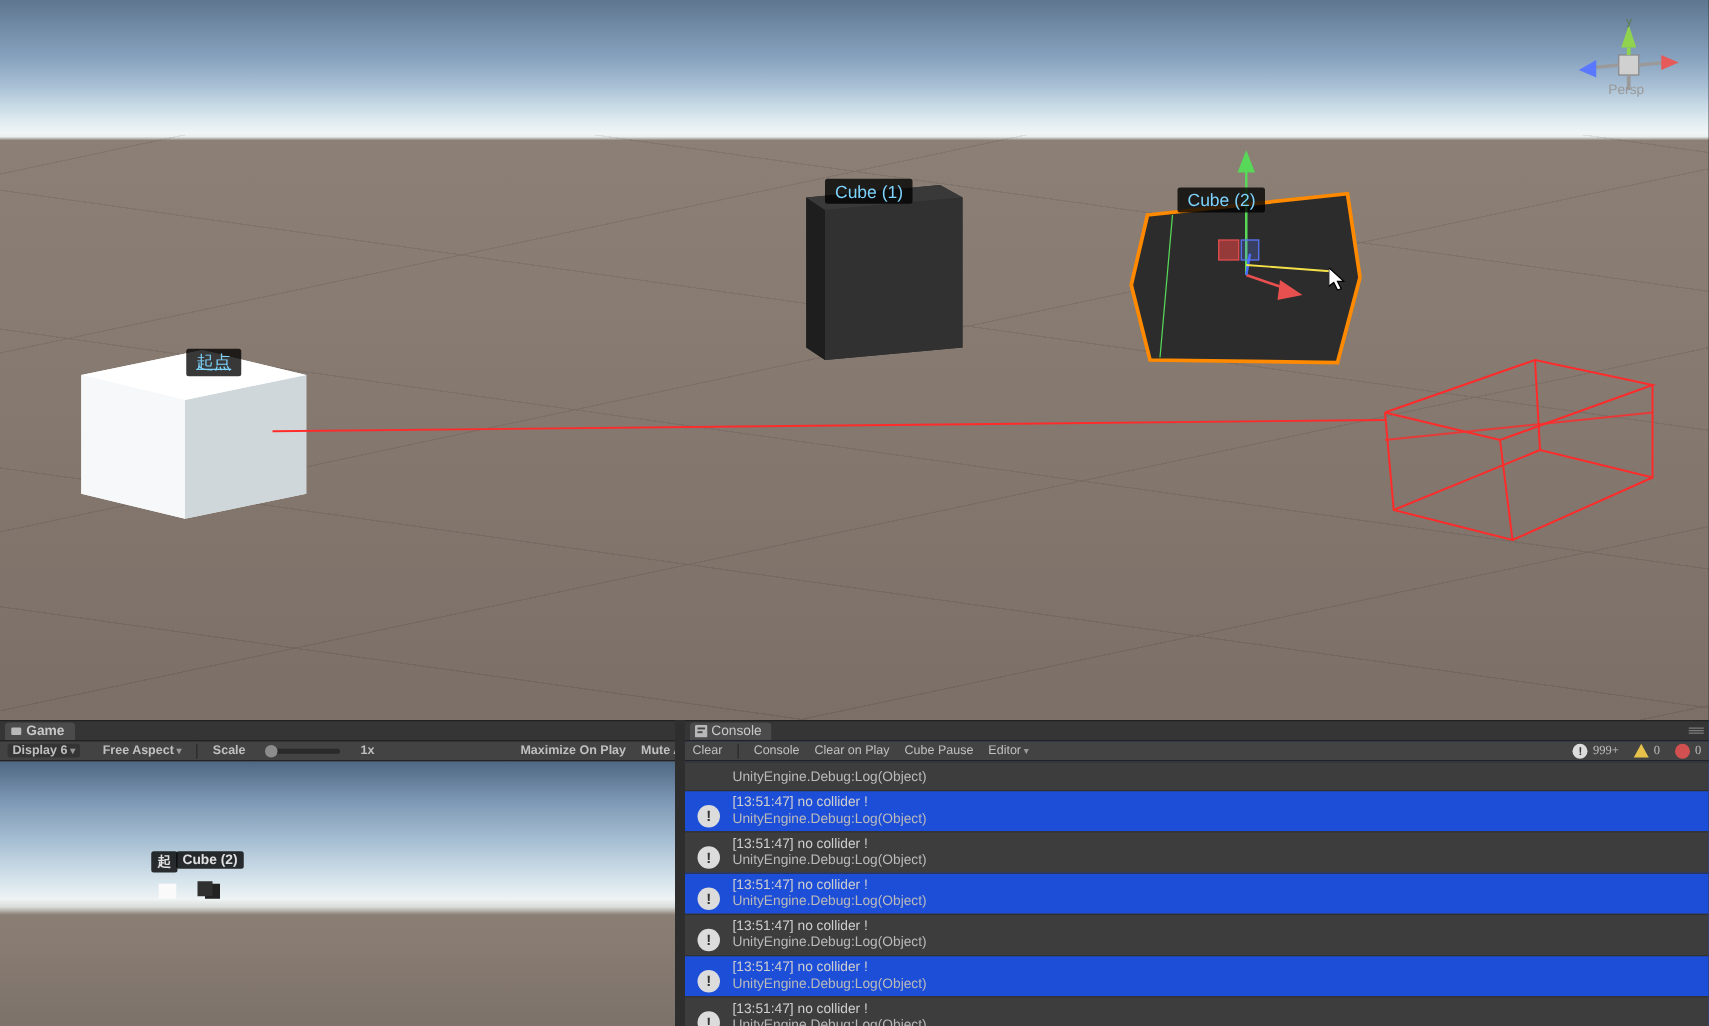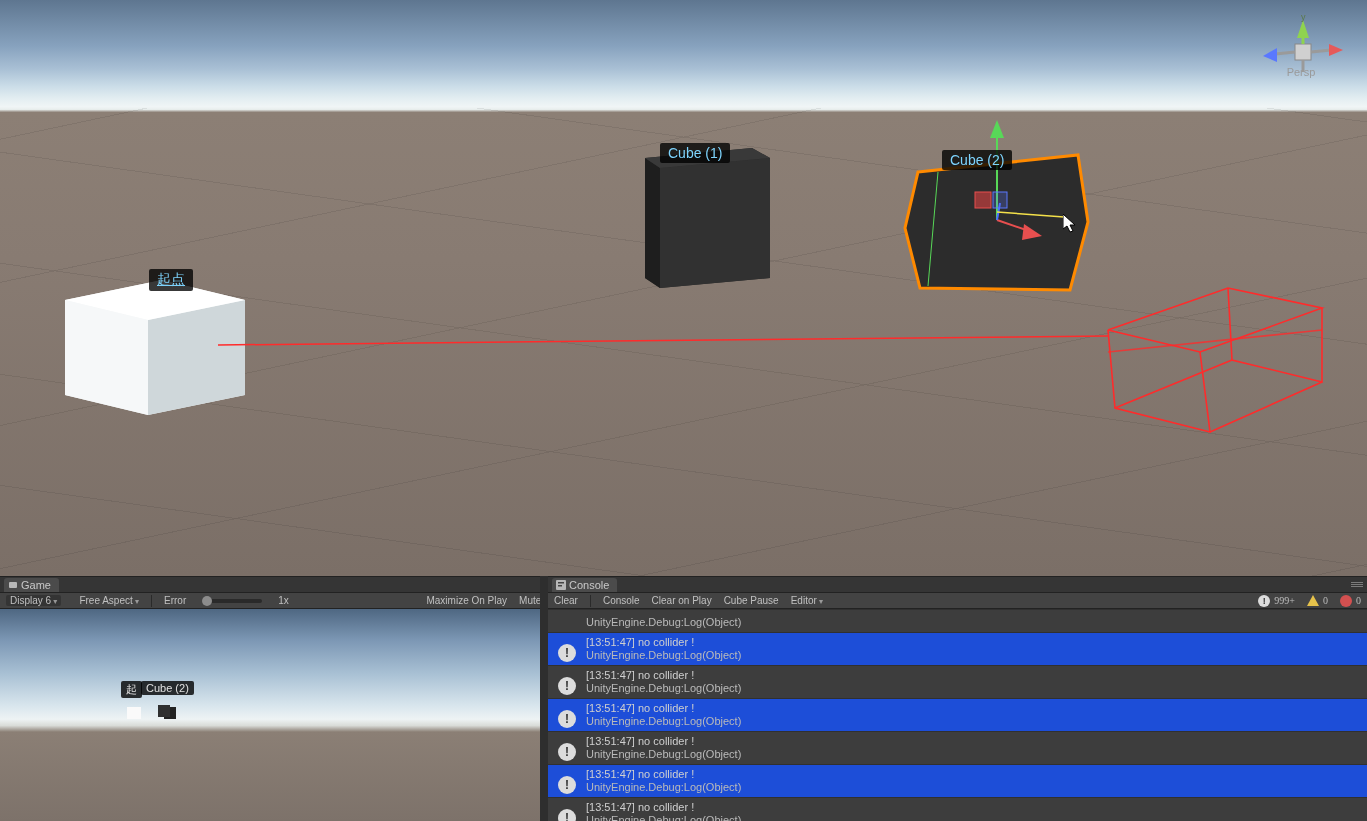--- a/index.html
+++ b/index.html
@@ -58,21 +58,21 @@
   .toolbar .grow { flex:1; }
   .pill { display:flex; align-items:center; gap:4px; }
   .pill .count { color:#bdbdbd;font-family:Liberation Serif, serif; }
   .icn { width:12px; height:12px; border-radius:50%; display:inline-block; vertical-align:middle; }
   .icn.info { background:#dcdcdc; color:#333; font-weight:bold; font-size:9px; line-height:12px; text-align:center; }
   .icn.info::after { content:"!"; }
   .icn.err  { background:#d35050; }
   .tri { width:0; height:0; border-left:6px solid transparent; border-right:6px solid transparent; border-bottom:11px solid #e6c24b; display:inline-block; vertical-align:middle;}
 
   
-  #game-panel { position:absolute; left:0; top:576px; width:616px; height:245px; background:#383838; display:flex; flex-direction:column; }
+  #game-panel { position:absolute; left:0; top:576px; width:616px; height:245px; background:#383838; display:flex; flex-direction:column;font-weight:bold; }
   #game-view   { flex:1; position:relative; overflow:hidden; }
   #game-sky    { position:absolute; inset:0;
     background: linear-gradient(to bottom,
       #4e6782 0%,
       #7d98b5 15%,
       #a7bfd3 30%,
       #d6e4ec 45%,
       #eef3f4 52%,
       #d9dcd8 55%,
       #8b7f75 58%,
@@ -153,21 +153,21 @@
       <polyline points="1108,330 1115,408 1210,432 1200,352"></polyline>
       <polyline points="1228,288 1232,360 1322,382 1322,308"></polyline>
       <line x1="1115" y1="408" x2="1232" y2="360"></line>
       <line x1="1210" y1="432" x2="1322" y2="382"></line>
       <line x1="1108" y1="352" x2="1322" y2="330" stroke-opacity=".8"></line>
     </g>
 
     <line x1="218" y1="345" x2="1108" y2="336" stroke="#ff2b2b" stroke-width="1.5"></line>
   </svg>
 
-  <div class="pos obj-label" style="left:149px; top:269px;text-decoration:underline;">起点</div>
+  <div class="pos obj-label" style="left:149px; top:279px;text-decoration:underline;">起点</div>
   <div class="pos obj-label" style="left:660px; top:143px;">Cube (1)</div>
   <div class="pos obj-label" style="left:942px; top:150px;">Cube (2)</div>
 
   <div id="view-gizmo" class="pos">
     <svg width="88" height="70" style="position:absolute;left:0;top:0">
       <rect x="38" y="30" width="16" height="16" fill="#d0d0d0" stroke="#888"></rect>
 
       <polygon points="46,6 40,24 52,24" fill="#8fd34f"></polygon>
       <line x1="46" y1="24" x2="46" y2="30" stroke="#8fd34f" stroke-width="3"></line>
 
@@ -200,21 +200,21 @@
     <div class="hamb">
         <div></div>
         <div></div>
         <div></div>
       </div>
   </div>
   <div class="toolbar">
     <span class="btn disp dd">Display 6</span>
     <span class="btn dd">Free Aspect</span>
     <span class="sep"></span>
-    <span class="btn">Error</span>
+    <span class="btn">Scale</span>
     <span class="slider">
         <span class="knob"></span>
       </span>
     <span class="btn">1x</span>
     <span class="grow"></span>
     <span class="btn">Maximize On Play</span>
     <span class="btn">Mute Audio</span>
     <span class="btn">Object</span>
   </div>
   <div id="game-view">

